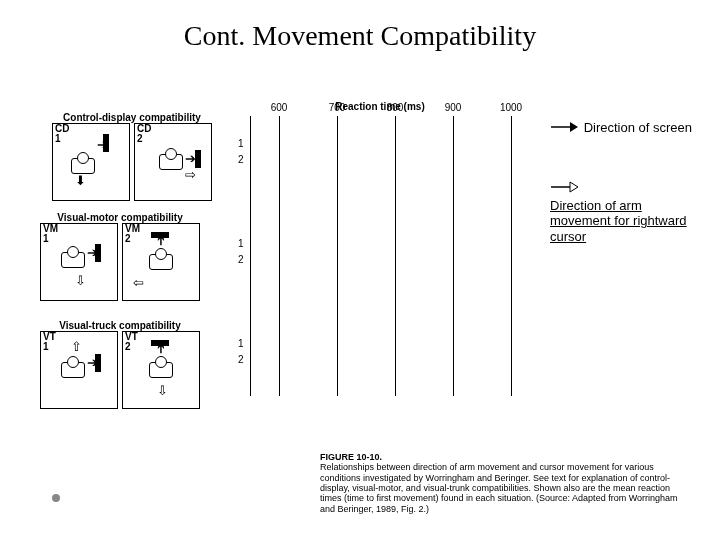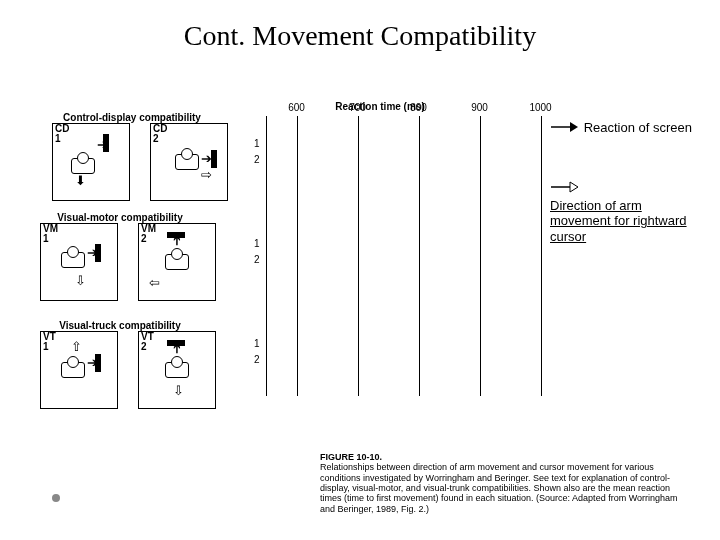--- a/index.html
+++ b/index.html
@@ -1,21 +1,21 @@
 <!DOCTYPE html>
 <html><head>
 <meta charset="utf-8">
 <style>
   html,body{margin:0;padding:0;background:#fff;font-family:"Times New Roman",serif;}
   .page{width:720px;height:540px;position:relative;}
   .title{position:absolute;left:0;right:0;top:20px;text-align:center;font-size:28px;}
   .figure{position:absolute;left:40px;top:65px;width:480px;}
   .axis-title{font:bold 10px Arial;text-align:center;margin-bottom:4px;margin-left:200px;margin-top:36px;}
   .section-title{font:bold 10px Arial;text-align:center;width:160px;}
-  .boxes{display:flex;gap:20px;}
+  .boxes{display:flex;gap:4px;}
   .box{width:76px;height:76px;border:1.5px solid #000;position:relative;}
   .box-label{position:absolute;left:2px;top:0;font:bold 10px Arial;line-height:1;}
   .seat{width:22px;height:14px;border:1.2px solid #000;border-radius:3px;position:absolute;background:#fff;}
   .head{width:10px;height:10px;border:1.2px solid #000;border-radius:50%;position:absolute;background:#fff;}
   .screen{width:6px;height:18px;background:#000;position:absolute;}
   .screenh{width:18px;height:6px;background:#000;position:absolute;}
   .arrow{position:absolute;font:13px Arial;line-height:1;}
   .chart{position:relative;width:290px;height:280px;margin-left:20px;}
   .grid{position:absolute;top:0;bottom:0;width:0;border-left:1px solid #000;}
   .tick{position:absolute;top:-14px;font:10px Arial;transform:translateX(-50%);}
@@ -33,21 +33,21 @@
 <div class="page">
 
 <div class="title">Cont. Movement Compatibility</div>
 
 <div class="figure">
 
   <div class="axis-title">Reaction time (ms)</div>
 
   <div style="position:relative;height:290px;">
 
-    <div class="chart" style="position:absolute;left:206px;top:0;padding-left:15px;">
+    <div class="chart" style="position:absolute;left:190px;top:0;">
       <div>
         <div class="grid" style="left:0%;"></div>
         <div class="tick" style="left:10%;">600</div>
             <div class="grid" style="left:10%;"></div>
         <div class="tick" style="left:30%;">700</div>
             <div class="grid" style="left:30%;"></div>
         <div class="tick" style="left:50%;">800</div>
             <div class="grid" style="left:50%;"></div>
         <div class="tick" style="left:70%;">900</div>
             <div class="grid" style="left:70%;"></div>
@@ -149,21 +149,21 @@
   </div>
 </div>
 
 <div class="legend" style="top:120px;">
   <span class="leg-arrow">
     <svg viewBox="0 0 28 14">
           <line x1="1" y1="7" x2="20" y2="7" stroke="#000" stroke-width="1.5"></line>
           <polygon points="20,2 28,7 20,12" fill="#000"></polygon>
         </svg>
   </span>
-  <span style="display:inline-block;width:120px;">Reaction of screen</span>
+  <span style="display:inline-block;width:120px;">Direction of screen</span>
 </div>
 <div class="legend" style="top:180px;">
   <span class="leg-arrow">
     <svg viewBox="0 0 28 14">
           <line x1="1" y1="7" x2="20" y2="7" stroke="#000" stroke-width="1.5"></line>
           <polygon points="20,2 28,7 20,12" fill="#fff" stroke="#000"></polygon>
         </svg>
   </span>
   <span style="display:inline-block;width:140px;text-decoration:underline;">Direction of arm movement for rightward cursor</span>
 </div>

